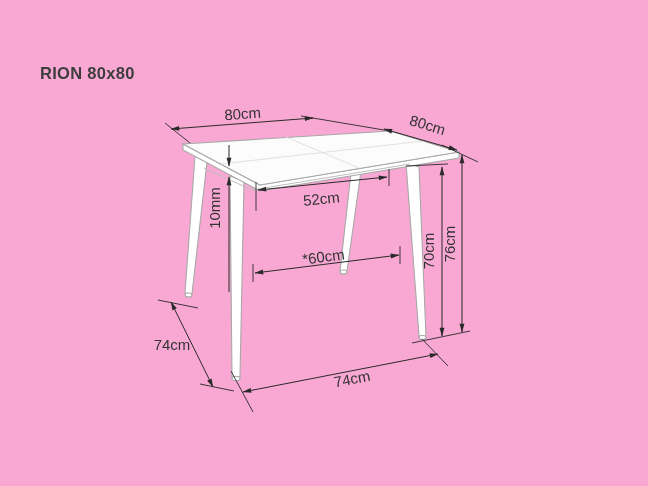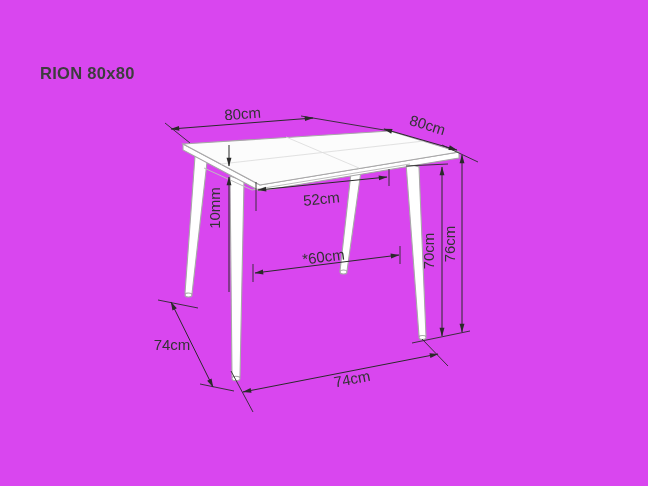--- a/index.html
+++ b/index.html
@@ -1,19 +1,19 @@
 <!DOCTYPE html>
 <html><head>
 <meta charset="utf-8">
 <style>
   html,body{margin:0;padding:0;background:#ffffff;}
   #page{
     position:relative;
     width:648px;height:486px;
-    background:#d946ef;
+    background:#f9a8d4;
     font-family:"Liberation Sans", sans-serif;
     overflow:hidden;
   }
   #title{
     position:absolute;left:40px;top:64px;
     font-size:16.5px;font-weight:600;letter-spacing:0.3px;
     color:#3d3d3d;
   }
   svg{position:absolute;left:0;top:0;}
   .tbl{stroke:#a8a8a8;stroke-width:1.1;fill:#ffffff;}

